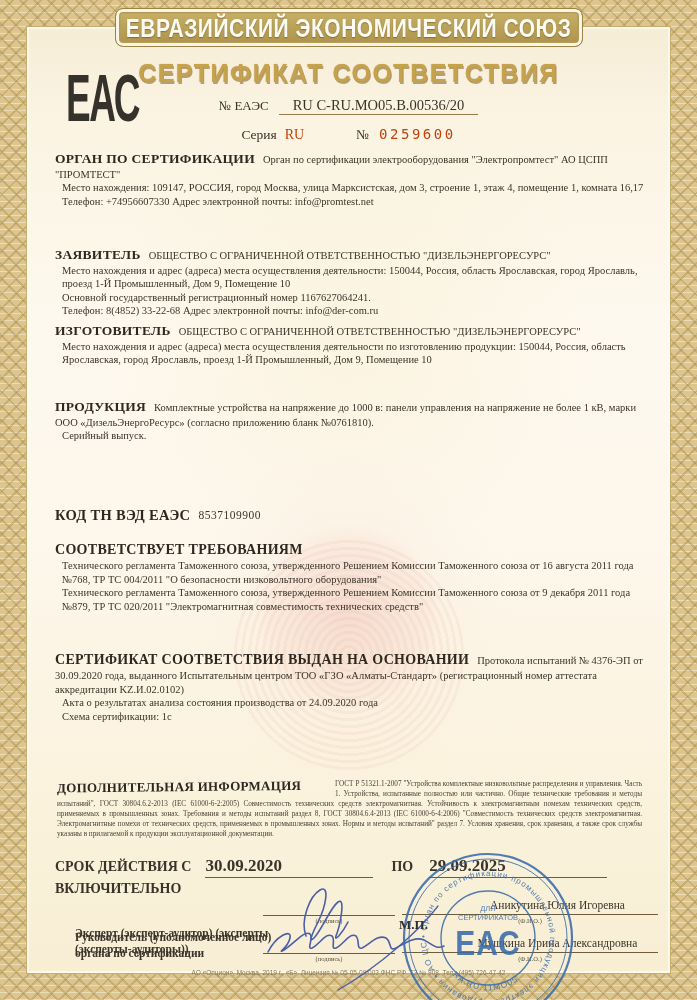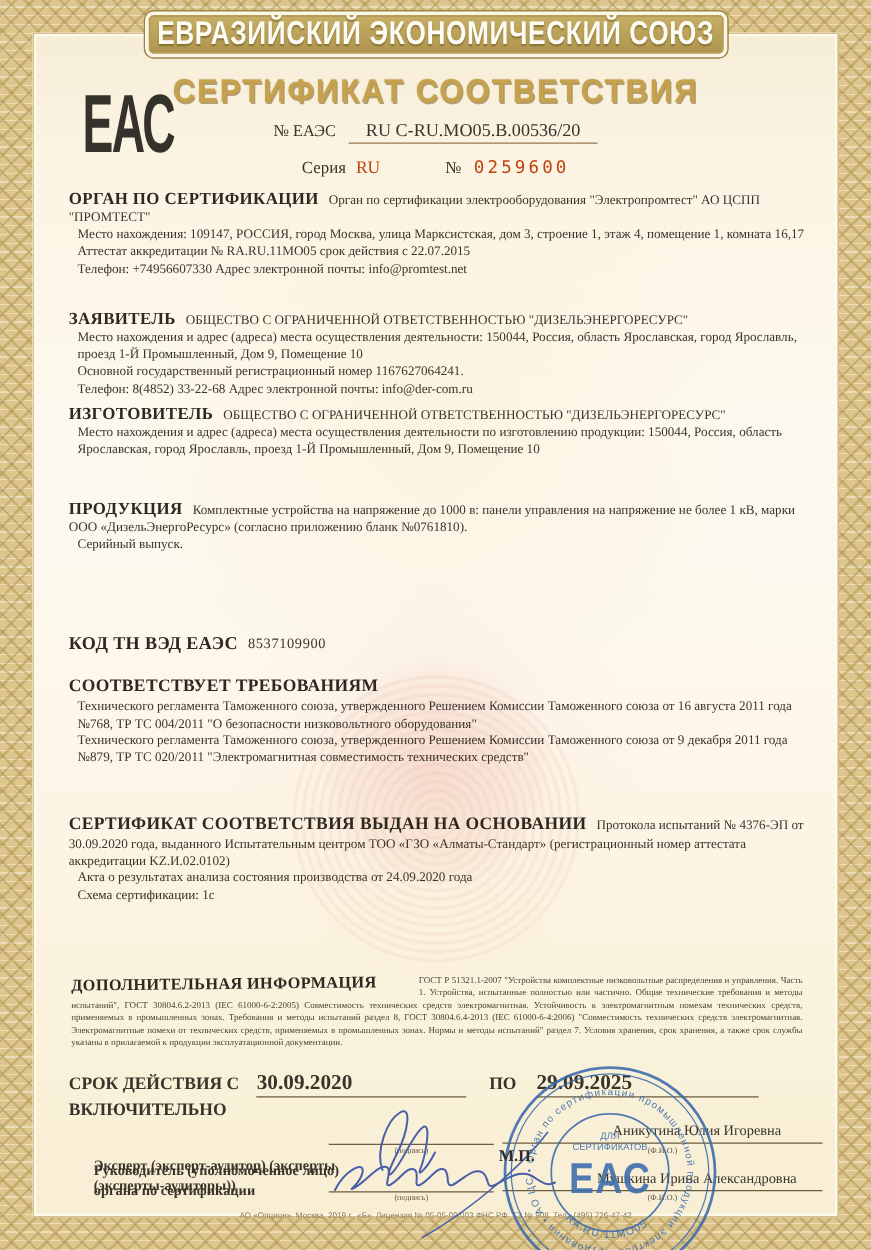--- a/index.html
+++ b/index.html
@@ -84,21 +84,20 @@
   <div class="num-line">
     <span class="lbl">№ ЕАЭС</span><span class="val">RU C-RU.MO05.B.00536/20</span>
   </div>
   <div class="series-line">
     <span>Серия</span><span class="red series-val">RU</span><span class="no-lbl">№</span><span class="red digits">0259600</span>
   </div>
 
   <div class="sec" style="top:150px">
     <div><span class="sh">ОРГАН ПО СЕРТИФИКАЦИИ</span><span>Орган по сертификации электрооборудования "Электропромтест" АО ЦСПП "ПРОМТЕСТ"</span></div>
     <div class="ln">Место нахождения: 109147, РОССИЯ, город Москва, улица Марксистская, дом 3, строение 1, этаж 4, помещение 1, комната 16,17</div>
-    <div class="ln">Аттестат аккредитации № RA.RU.11МО05 срок действия с 22.07.2015</div>
     <div class="ln">Телефон: +74956607330 Адрес электронной почты: info@promtest.net</div>
   </div>
 
   <div class="sec" style="top:246px">
     <div><span class="sh">ЗАЯВИТЕЛЬ</span><span>ОБЩЕСТВО С ОГРАНИЧЕННОЙ ОТВЕТСТВЕННОСТЬЮ "ДИЗЕЛЬЭНЕРГОРЕСУРС"</span></div>
     <div class="ln">Место нахождения и адрес (адреса) места осуществления деятельности: 150044, Россия, область Ярославская, город Ярославль, проезд 1-Й Промышленный, Дом 9, Помещение 10</div>
     <div class="ln">Основной государственный регистрационный номер 1167627064241.</div>
     <div class="ln">Телефон: 8(4852) 33-22-68 Адрес электронной почты: info@der-com.ru</div>
   </div>
 

